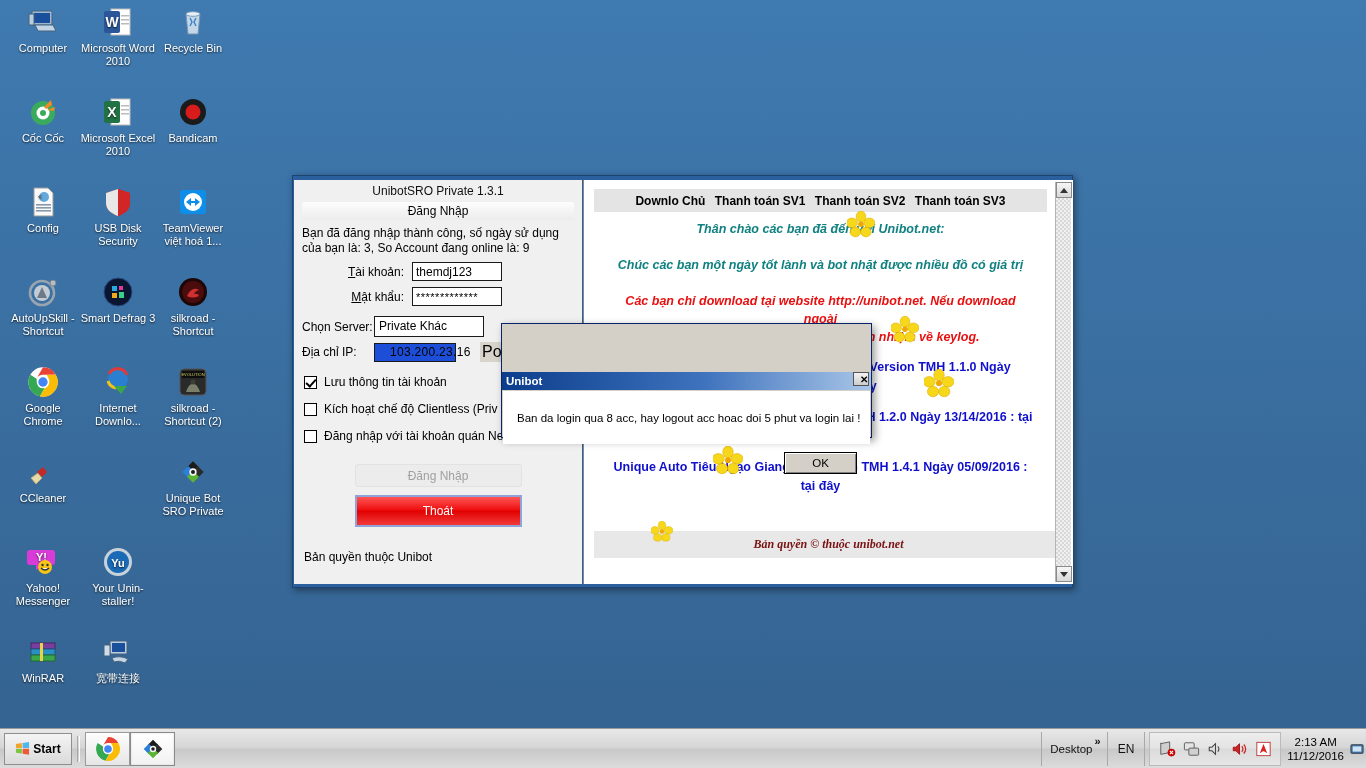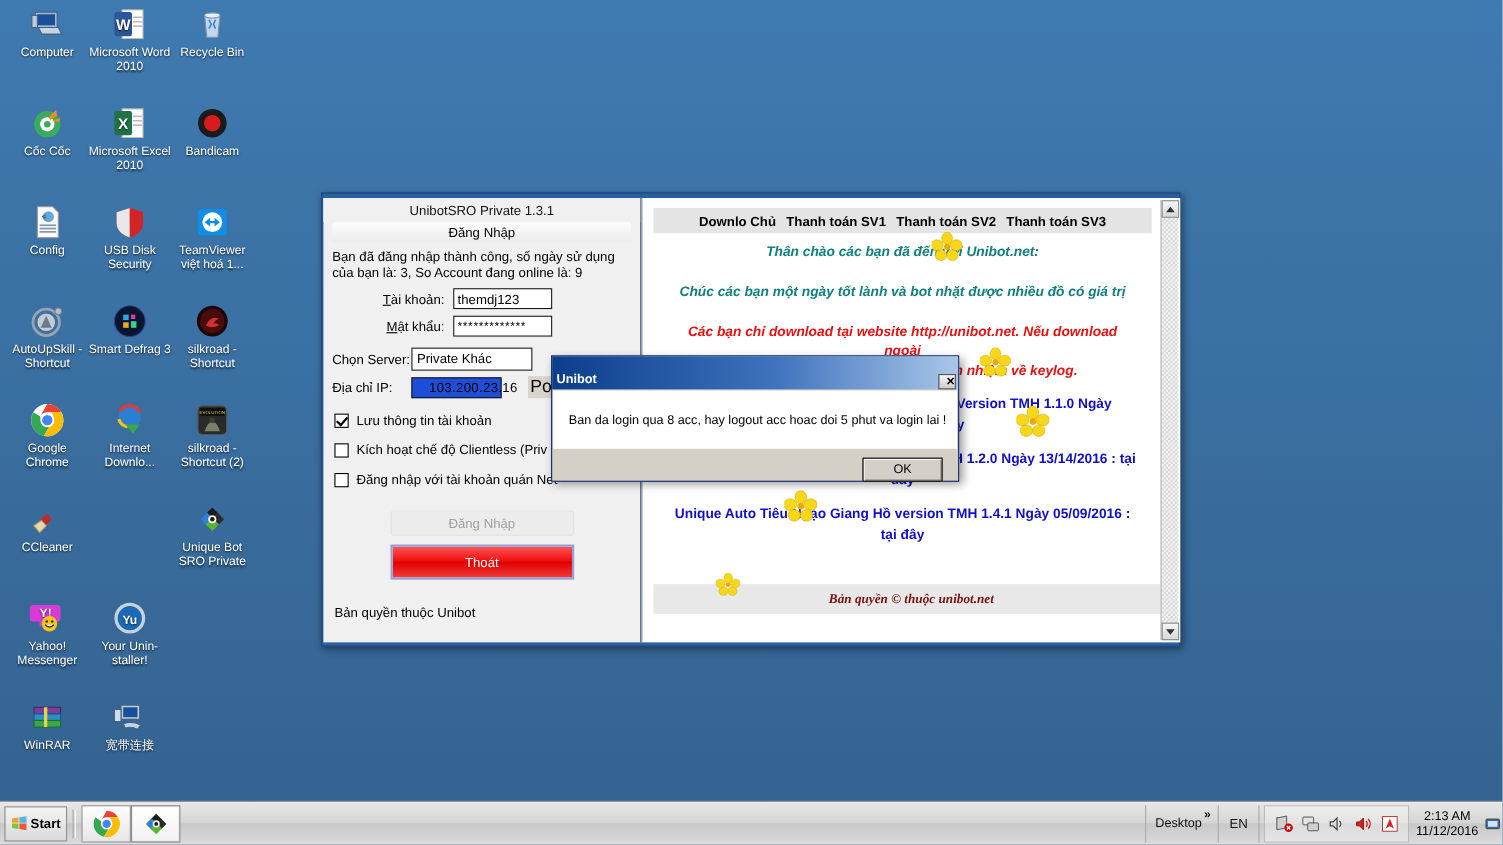--- a/index.html
+++ b/index.html
@@ -300,29 +300,30 @@
   #modal {
     position: absolute;
     left: 501px; top: 323px;
     width: 371px; height: 115px;
     background: #d4d0c8;
     border: 1px solid #0a246a;
     box-shadow: 3px 3px 8px rgba(0,0,0,.4);
     z-index: 50;
   }
   #modal-title {
-    height: 30px;
+    height: 18px;
     background: linear-gradient(90deg, #0b3d8c 0%, #3f73bd 55%, #a9c6e8 100%);
     color: #fff;
     font-size: 11.5px;
     font-weight: bold;
     line-height: 18px;
     padding-left: 4px;
     display: flex;
-    align-items: flex-end;
+    align-items: flex-start;
+    margin-top: 48px;
   }
   #modal-title .t { flex: 1; }
   #modal-close {
     width: 16px; height: 14px;
     margin-right: 2px;
     background: linear-gradient(180deg,#f4f4f4,#ccc);
     border: 1px solid #555;
     color: #000;
     font-size: 10px; font-weight: bold;
     line-height: 12px;
@@ -359,21 +360,21 @@
     position: absolute;
     left: 0; bottom: 0;
     width: 1366px; height: 40px;
     background: linear-gradient(180deg,#e8e8e8 0%, #d5d5d5 48%, #c8c8c8 52%, #dcdcdc 100%);
     border-top: 1px solid #9a9a9a;
     display: flex;
     align-items: center;
   }
   #start-btn {
     margin-left: 4px;
-    width: 57px; height: 32px;
+    width: 68px; height: 32px;
     background: linear-gradient(180deg,#f4f4f4,#dadada);
     border: 1px solid #8f8f8f;
     display: flex; align-items: center; justify-content: center;
     font-size: 12px; font-weight: bold; color: #000;
     gap: 3px;
   }
   .tb-sep {
     width: 3px; height: 26px;
     margin: 0 5px;
     border-left: 1px solid #a8a8a8;

